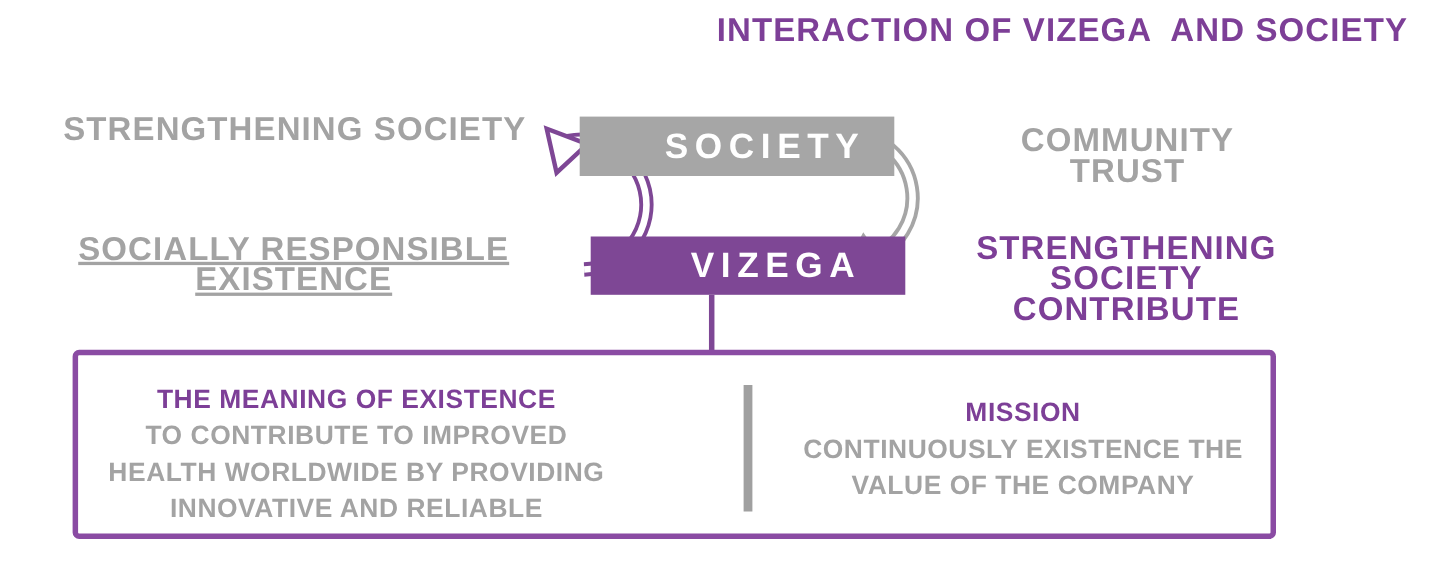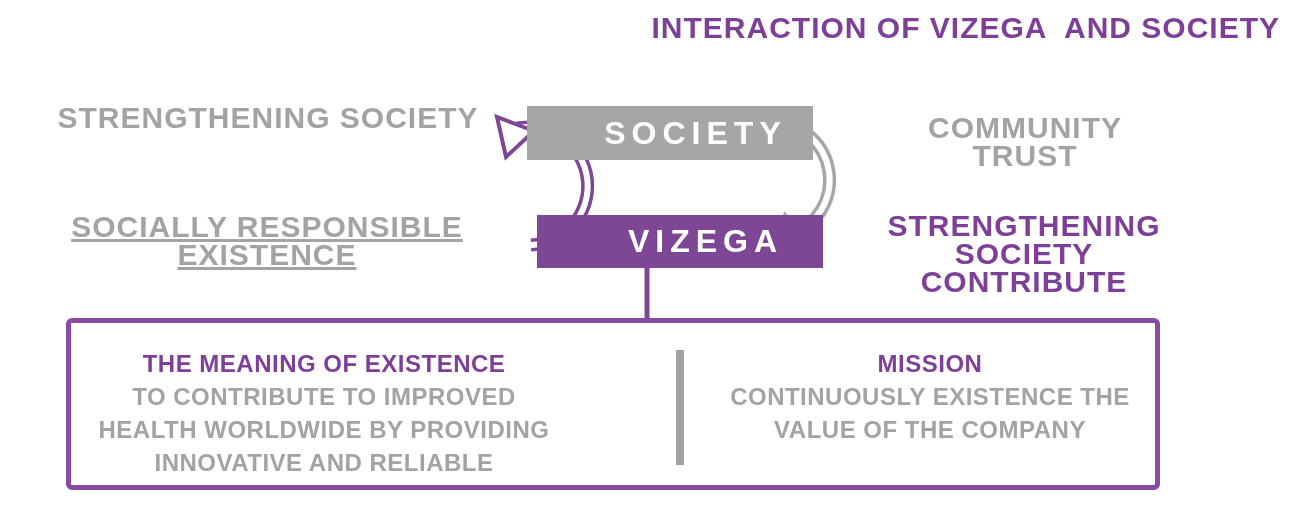--- a/index.html
+++ b/index.html
@@ -37,21 +37,21 @@
 
   .panel {
     position:absolute; left:33px; top:318px; width:1094px; height:172px;
     box-sizing:border-box; border:5px solid var(--purple-border);
     border-radius:6px; background:#ffffff;margin-left:33px;
   }
   .panel-block { position:absolute; text-align:center; font-size:24px; line-height:33px; letter-spacing:0.5px; color:var(--gray-text); }
   .panel-block .heading { display:block; color:var(--purple-text); }
   .panel-block .ln { display:block; }
   .panel-left  { left:18px;  top:24px; width:470px; }
-  .panel-right { left:619px; top:24px; width:480px; }
+  .panel-right { left:619px; top:36px; width:480px; }
   .divider { position:absolute; left:605px; top:27px; width:8px; height:115px; background:var(--divider); }
 </style>
 </head>
 <body>
 
 <div class="canvas">
 
   <svg class="arrows" width="1300" height="527" viewBox="0 0 1300 527">
     <g>
       <path class="arc-outer purple-stroke" d="M 531 245 A 59 59 0 1 0 505 132"></path>

